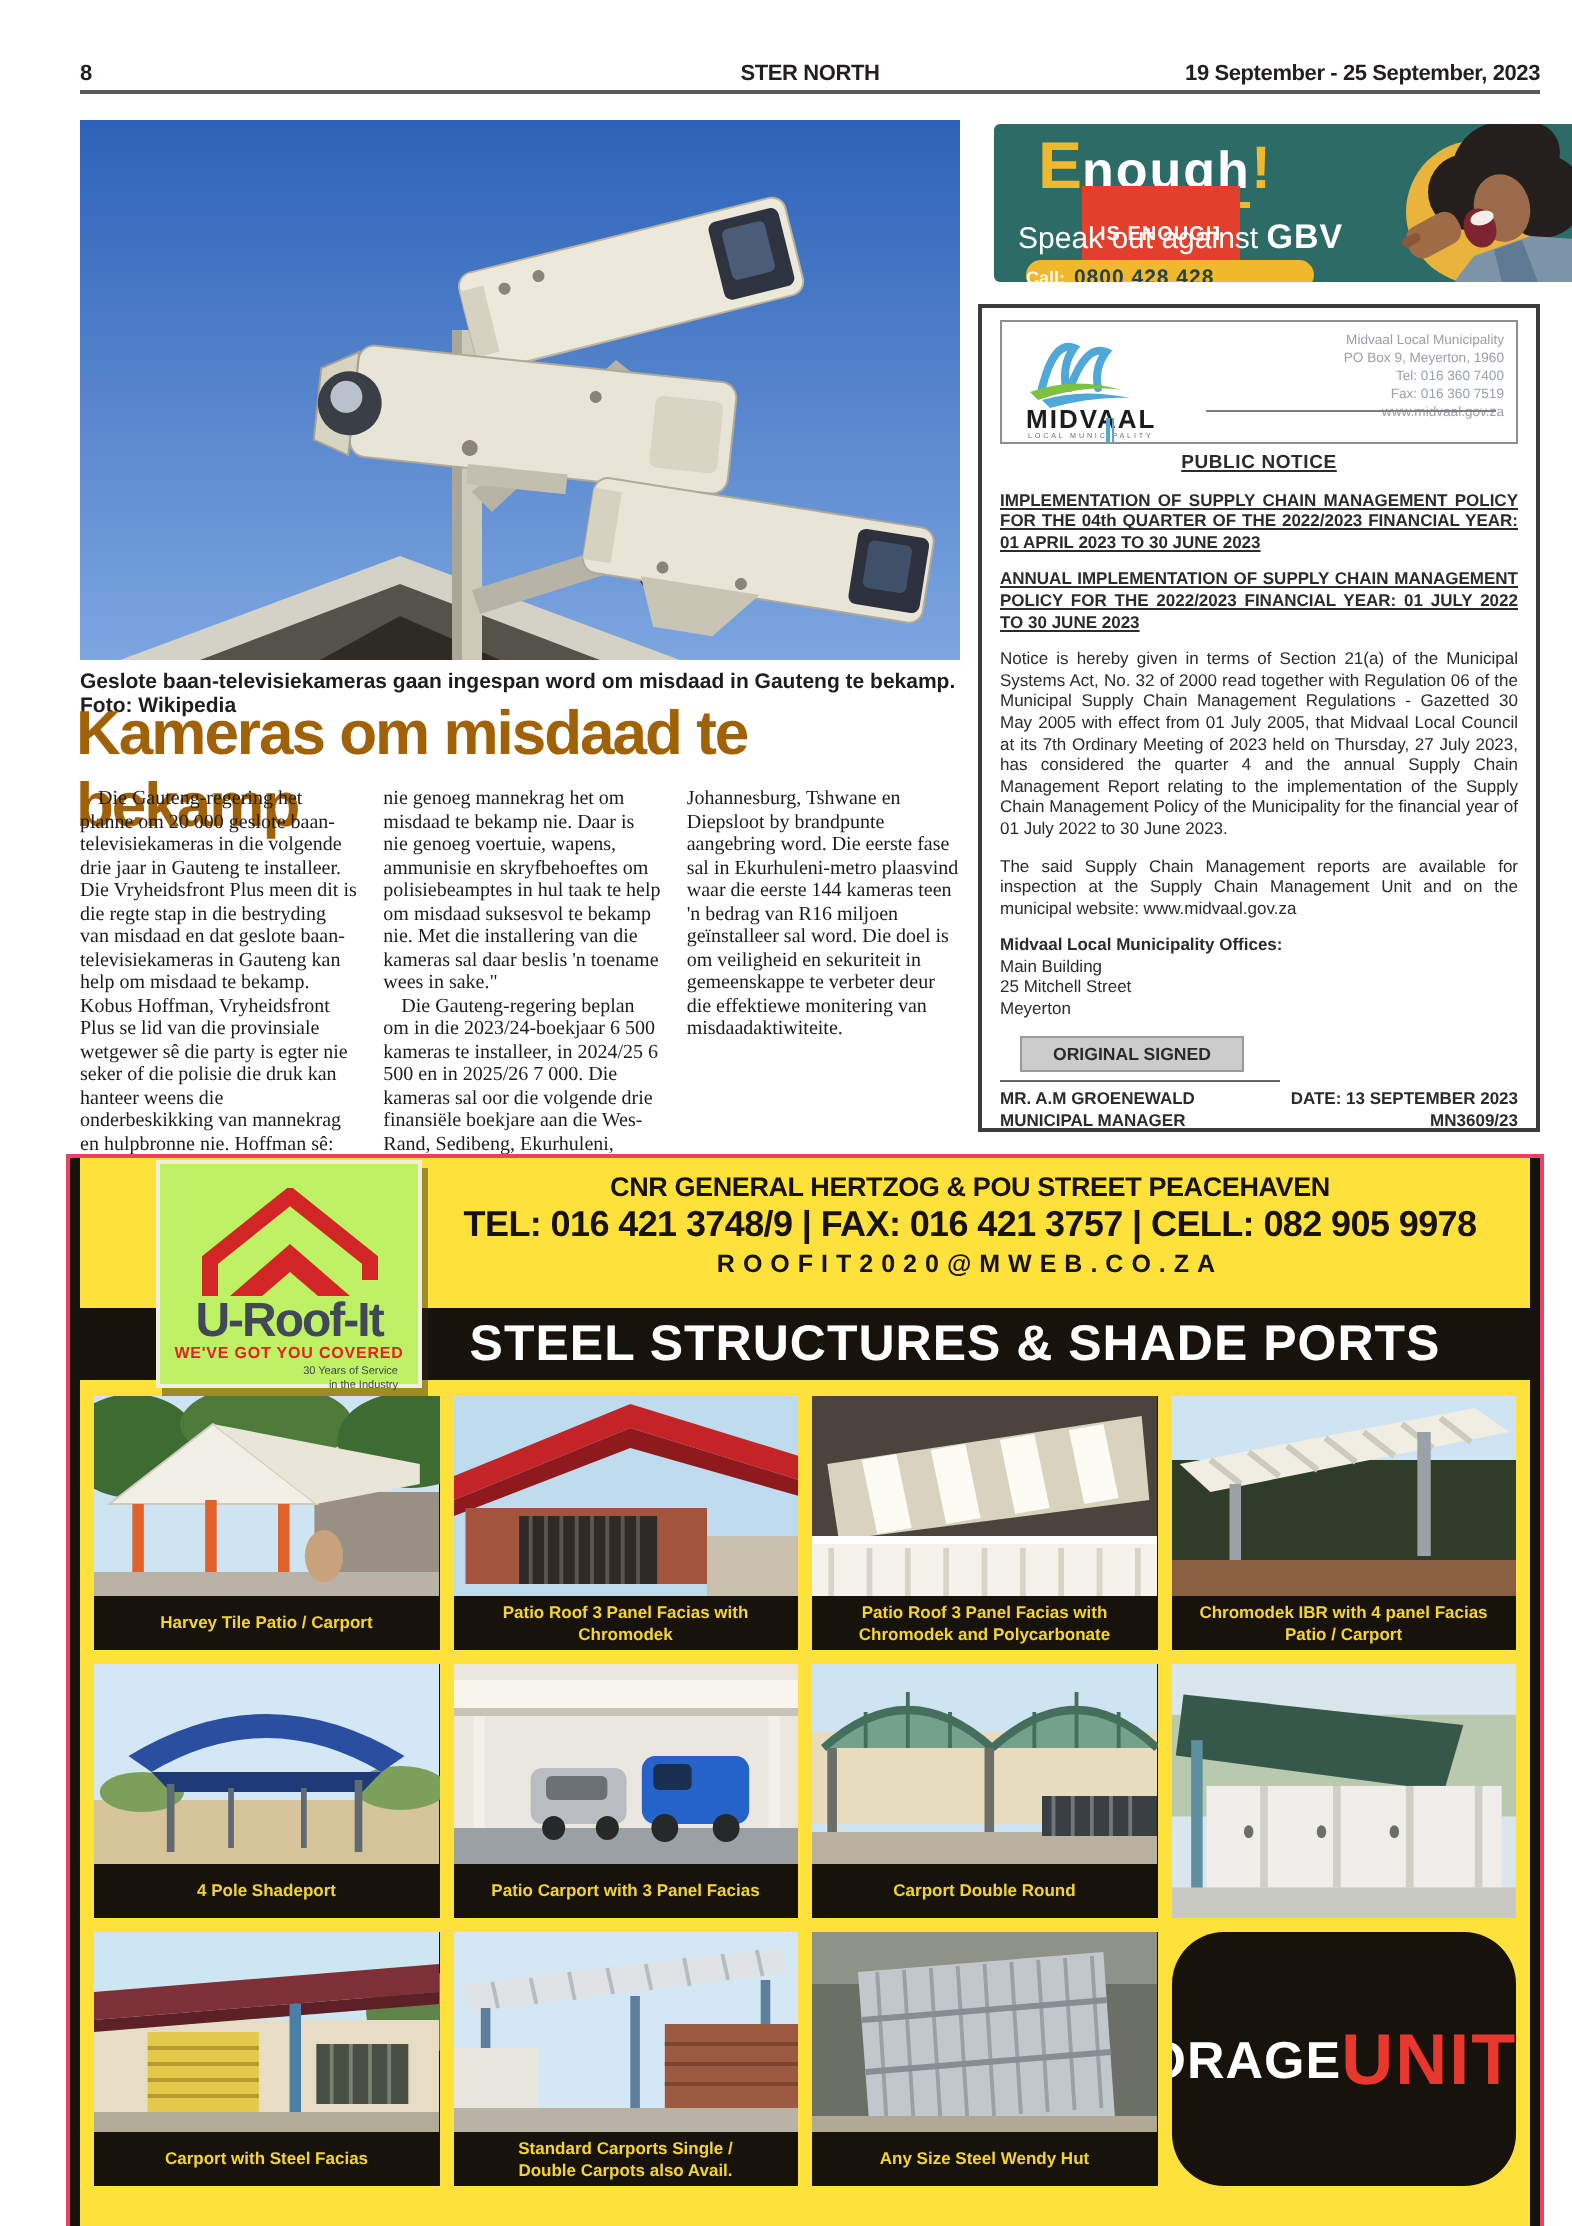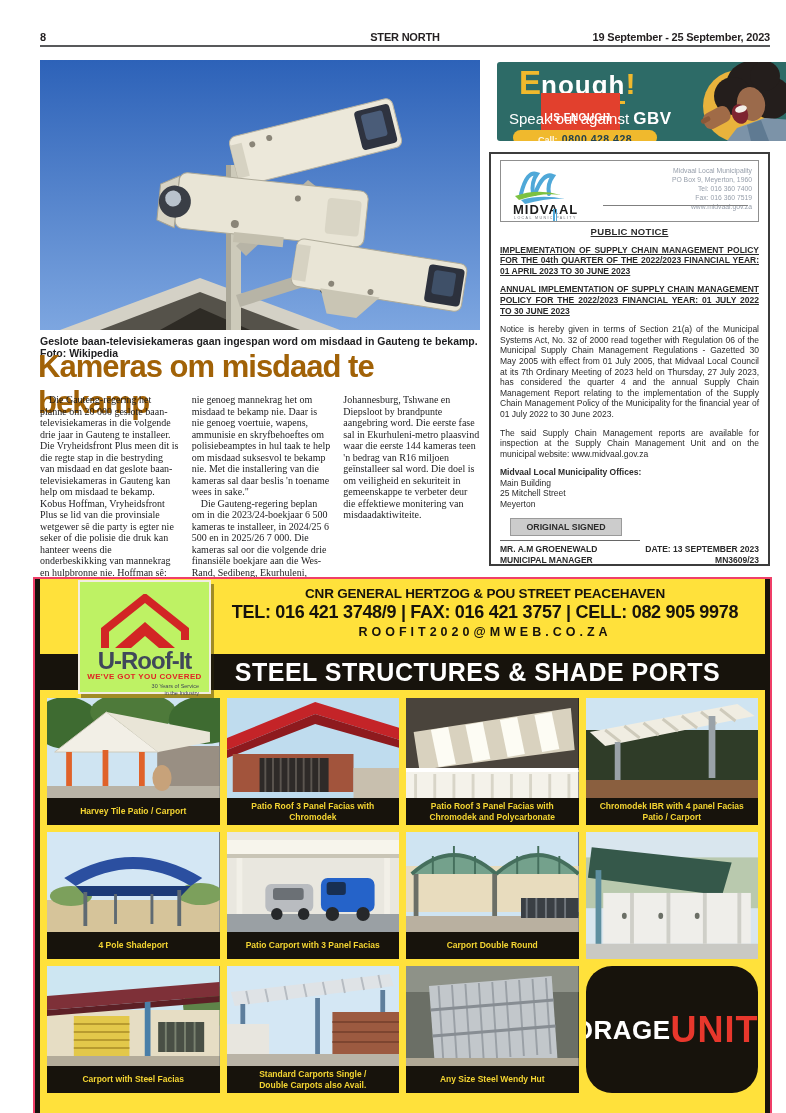--- a/index.html
+++ b/index.html
@@ -38,21 +38,21 @@
   .gbv-title { position:absolute; left:22px; top:2px; white-space:nowrap; }
   .gbv-e    { color:#f0b92d; font-size:33px; font-weight:bold; }
   .gbv-rest { color:#fff; font-size:26px; font-weight:bold; letter-spacing:1px;
               border-bottom:3px solid #f0b92d; padding-bottom:1px; }
   .gbv-bang { color:#f0b92d; font-size:30px; font-weight:bold; }
   .gbv-badge { position:absolute; left:44px; top:31px; background:#e2402d; color:#fff;
                font-size:10px; font-weight:bold; padding:19px 9px; letter-spacing:.5px; }
   .gbv-line { position:absolute; left:12px; top:47px; font-size:15px; }
   .gbv-line b { font-size:17px; letter-spacing:.5px; }
   .gbv-pill { position:absolute; left:16px; top:68px; width:144px; height:15px;
-              background:#f0b92d; border-radius:8px; text-align:center; line-height:15px; }
+              background:#f0b92d; border-radius:8px; text-align:left; line-height:15px; }
   .gbv-pill .cl  { color:#fdf6e8; font-size:9px; font-weight:bold; }
   .gbv-pill .num { color:#23424d; font-size:10.5px; font-weight:bold; letter-spacing:.5px; }
   .gbv-woman { position:absolute; right:0; top:0; width:118px; height:79px; }
 
   
   .notice { position:absolute; left:489px; top:152px; width:281px; height:414px;
             border:2px solid #3c3c3c; background:#fff; padding:6px 9px 4px 9px;
             font-size:8.5px; line-height:10.6px; color:#2b2b2b; overflow:hidden; }
   .letterhead { position:relative; border:1px solid #8f8f8f; height:62px; margin-bottom:4px; }
   .lh-logo { position:absolute; left:6px; top:3px; width:92px; height:56px; }

